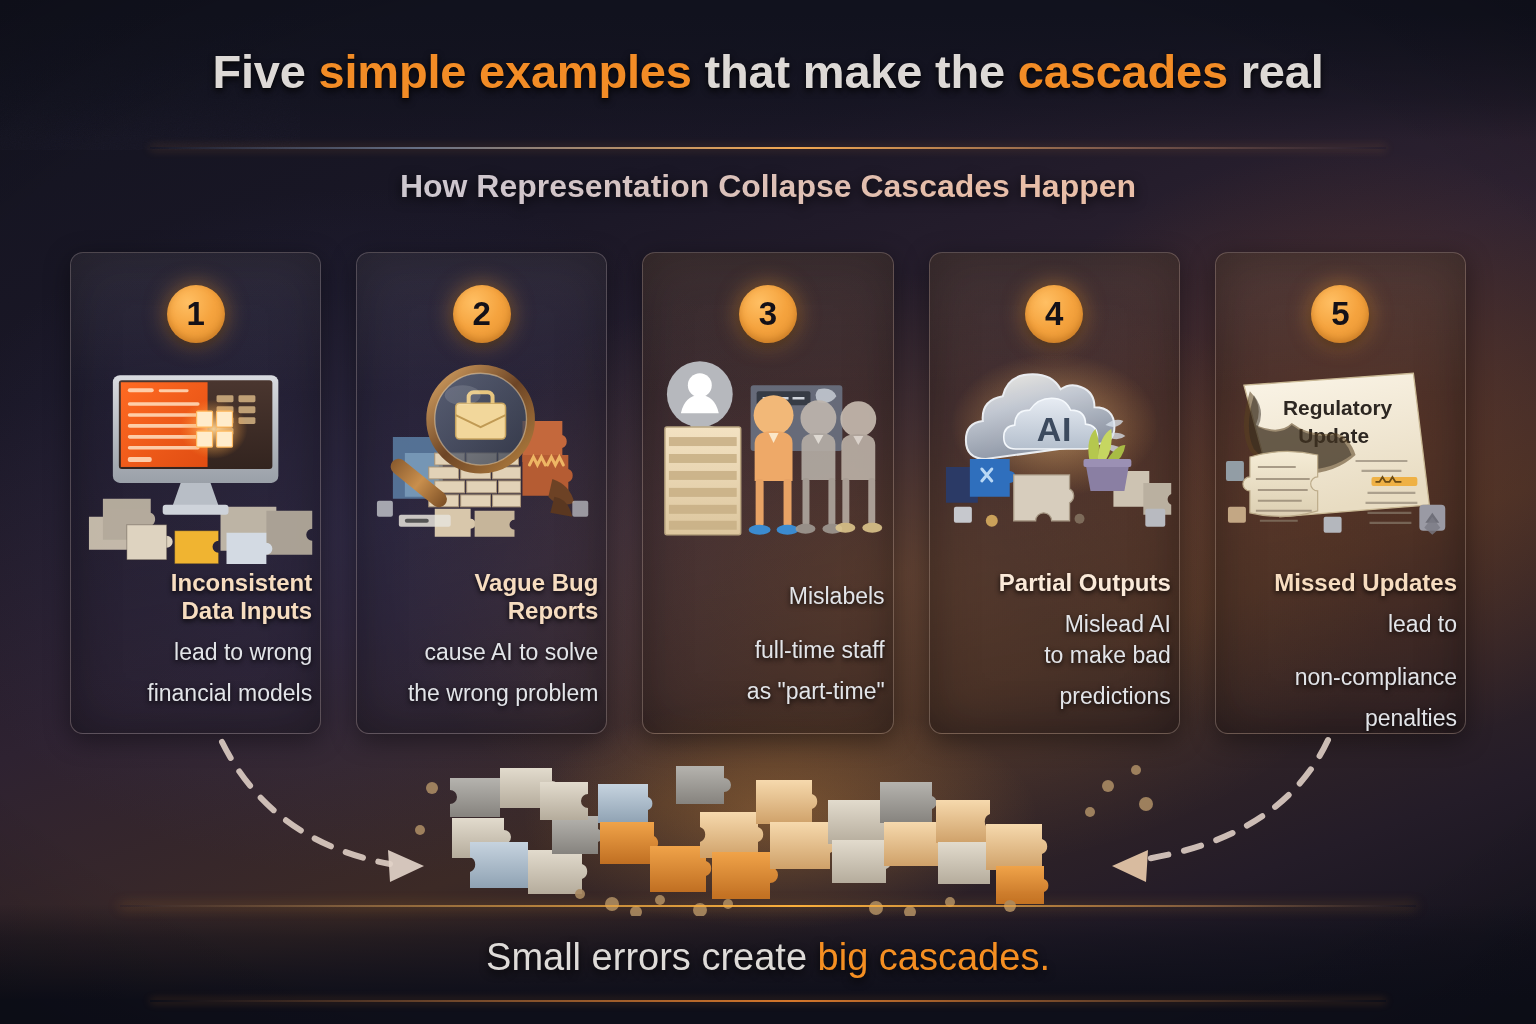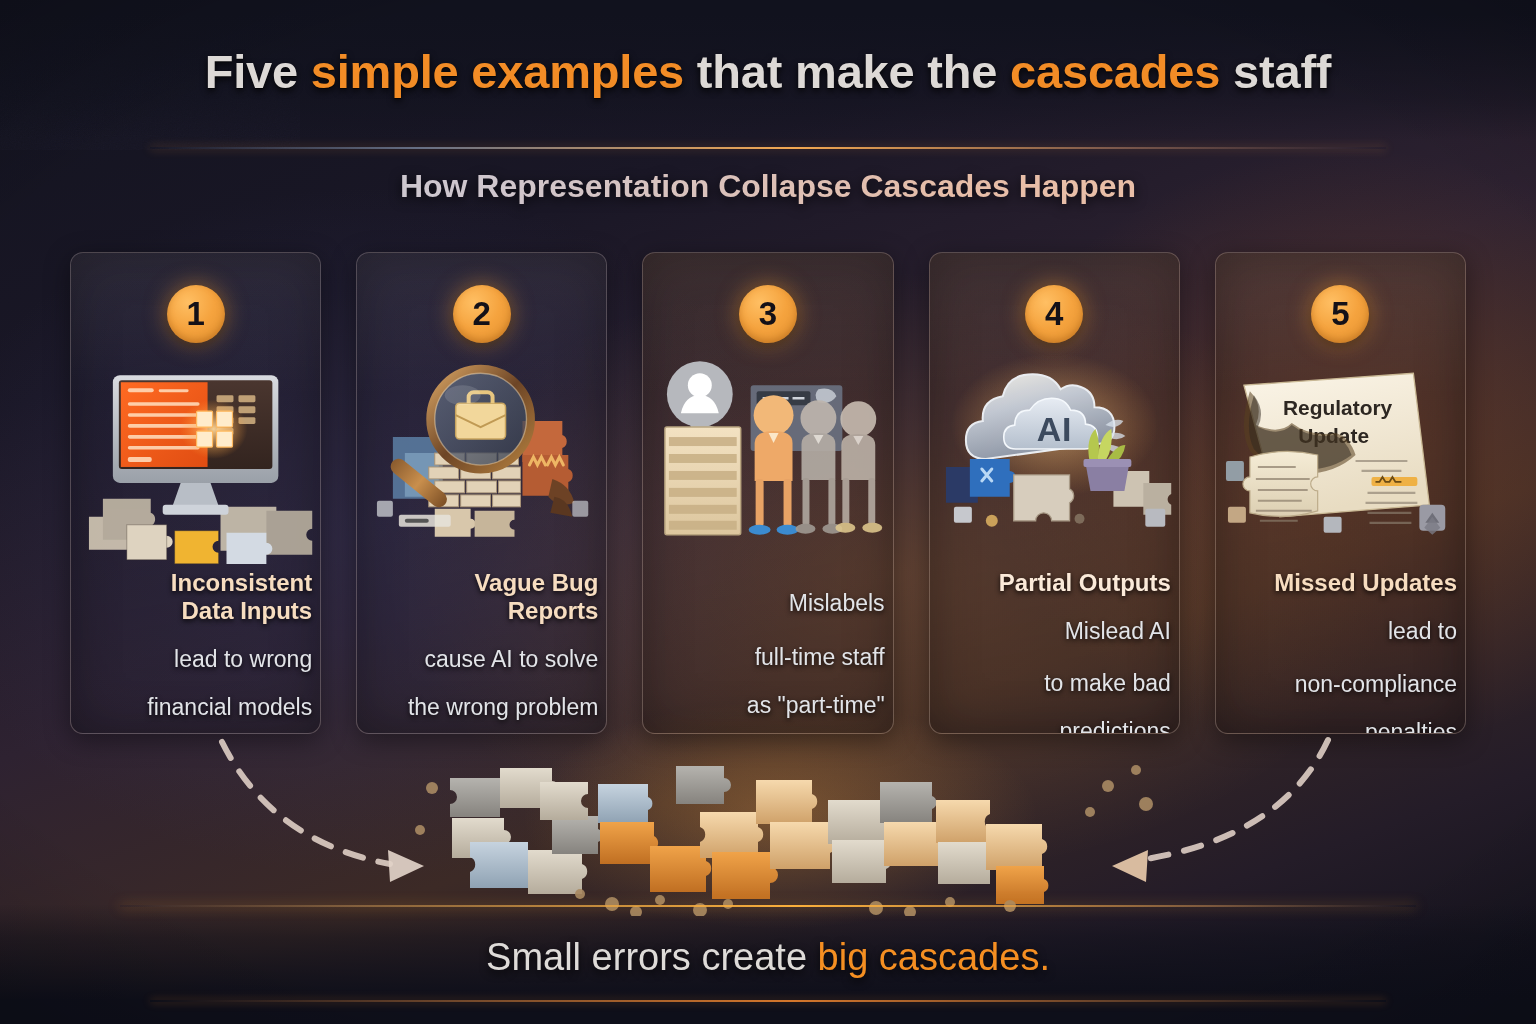--- a/index.html
+++ b/index.html
@@ -100,21 +100,21 @@
   .art svg{ display:block; width:100%; height:100%; }
 
   
   .txt{ position:absolute; left:8px; right:8px; top:316px; text-align:right; z-index:3; }
   .c-head{
     font-size:24px; font-weight:700; line-height:1.17; color:#f7ddc0;
     text-shadow:0 2px 5px rgba(0,0,0,.85);
   }
   .c-head.bright{ color:#fbead9; }
   .c-sub{
-    font-size:23px; font-weight:400; line-height:1.22; color:#e2e4e8; margin-top:20px;
+    font-size:23px; font-weight:400; line-height:1.22; color:#e2e4e8; margin-top:13px;
     text-shadow:0 2px 5px rgba(0,0,0,.85);
   }
 
   
   #pile{ position:absolute; left:0; right:0; top:726px; height:190px; z-index:5; }
   #pile svg{ display:block; width:100%; height:100%; }
   #pile-glow{
     position:absolute; left:520px; top:700px; width:520px; height:230px; z-index:4;
     background:radial-gradient(ellipse at 50% 50%, rgba(255,172,70,.30), rgba(255,150,50,0) 70%);
     pointer-events:none;
@@ -143,21 +143,21 @@
       <feColorMatrix type="saturate" values="0"></feColorMatrix>
       </filter>
     <rect width="100%" height="100%" filter="url(#n)"></rect>
   </svg>
 
   <div class="band-top"></div>
   <div class="band-bottom"></div>
 
   <div class="title-wrap">
     <div class="title">
-      <span class="t-w">Five </span><span class="t-o">simple examples</span><span class="t-w"> that make the </span><span class="t-o">cascades</span><span class="t-w"> staff</span>
+      <span class="t-w">Five </span><span class="t-o">simple examples</span><span class="t-w"> that make the </span><span class="t-o">cascades</span><span class="t-w"> real</span>
     </div>
   </div>
 
   <div class="rule" id="rule-top"></div>
 
   <div class="subtitle">How Representation Collapse Cascades Happen</div>
 
   <div id="cards">
 
     <div class="card cool">
@@ -443,21 +443,21 @@
 
           <rect x="24" y="158" width="18" height="16" rx="2" fill="#c6c8cd"></rect>
           <rect x="216" y="160" width="20" height="18" rx="2" fill="#b8bac0"></rect>
           <circle cx="62" cy="172" r="6" fill="#caa15a"></circle>
           <circle cx="150" cy="170" r="5" fill="#7d6b5a"></circle>
         </svg>
       </div>
       <div class="txt">
         <div class="c-head bright">Partial Outputs</div>
         <div class="c-sub">Mislead AI</div>
-        <div class="c-sub" style="margin-top:24px">to make bad</div>
+        <div class="c-sub" style="margin-top:3px">to make bad</div>
         <div class="c-sub">predictions</div>
       </div>
     </div>
 
     <div class="card warm">
       <div class="badge">5</div>
       <div class="art">
         <svg viewBox="0 0 250 215" xmlns="http://www.w3.org/2000/svg">
           <defs>
             <linearGradient id="pap5" x1="0" y1="0" x2=".3" y2="1">

